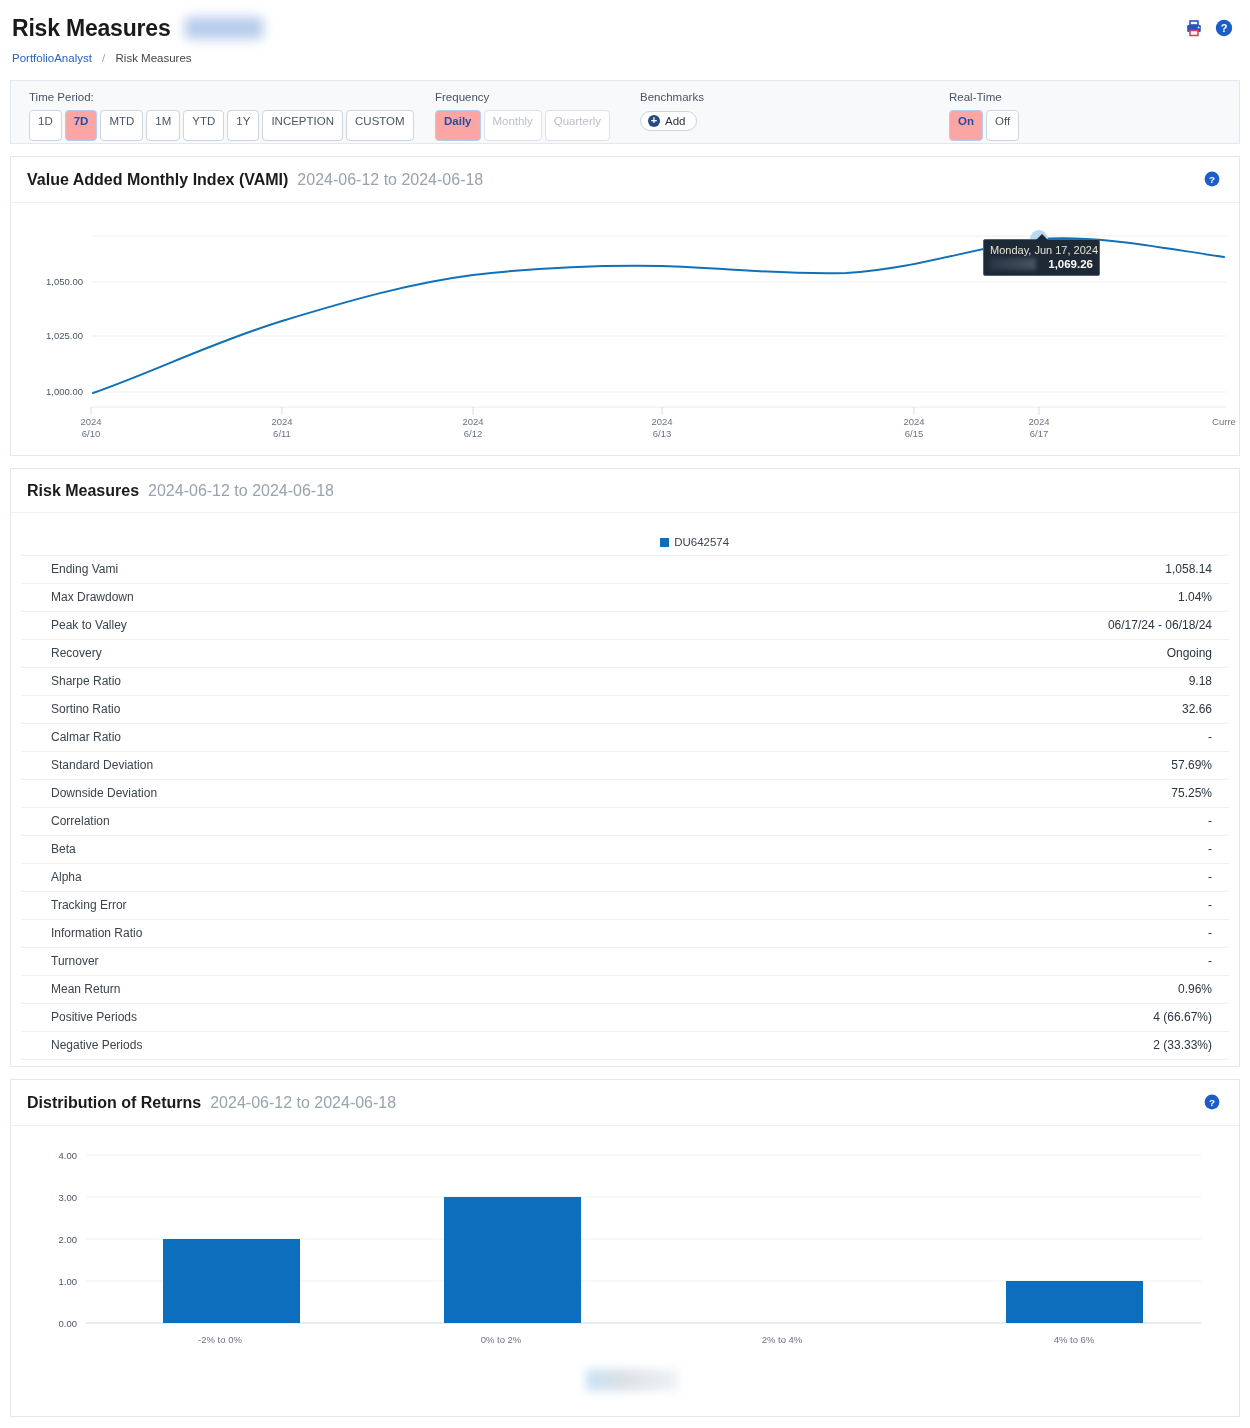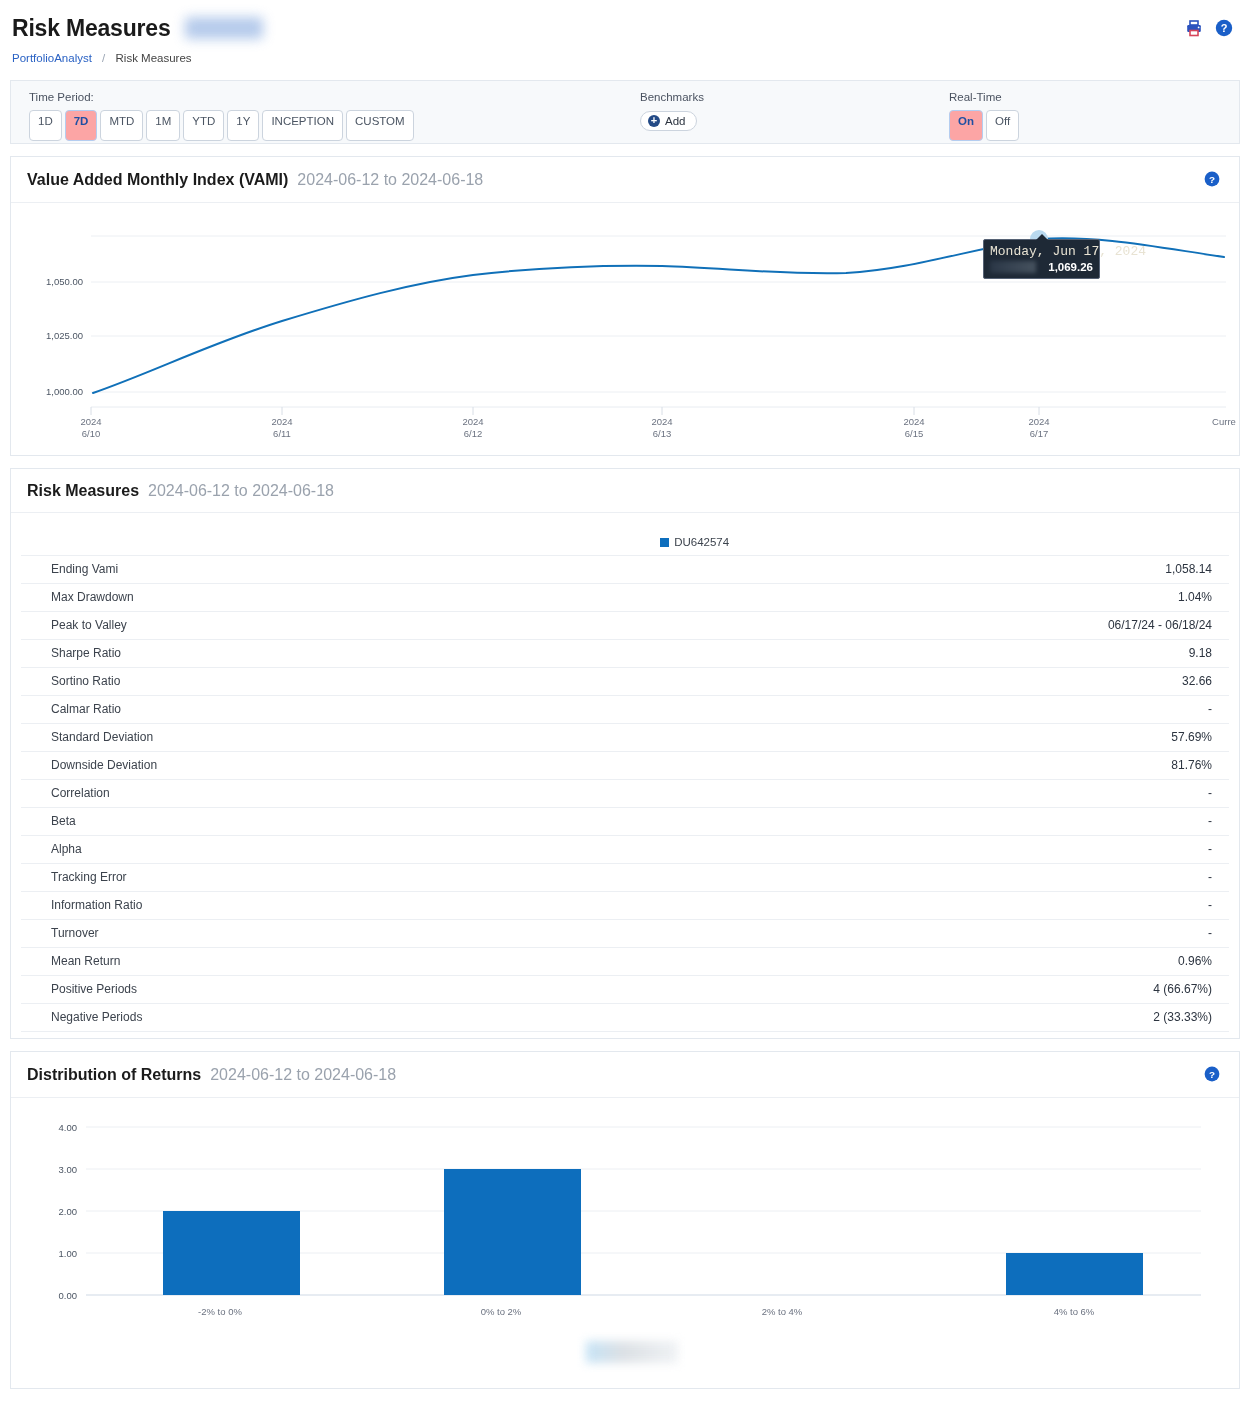--- a/index.html
+++ b/index.html
@@ -106,21 +106,21 @@
 
   .tooltip {
     position: absolute;
     background: #1e2936;
     border: 1px solid #5a6personally;
     border: 1px solid #566275;
     padding: 4px 6px 5px 6px;
     border-radius: 2px;
     width: 117px;
   }
-  .tooltip-date { font-size: 13px; color: #e8e3d3; white-space: nowrap; font-family: Liberation Mono, monospace; }
+  .tooltip-date { font-size: 11px; color: #e8e3d3; white-space: nowrap; }
   .tooltip-row { display: flex; align-items: center; margin-top: 2px; }
   .tooltip-key {
     width: 46px; height: 12px; border-radius: 1px;
     background: linear-gradient(90deg,#2b3747,#46525f);
     filter: blur(2px);
   }
   .tooltip-val { flex:1; text-align: right; font-size: 11.5px; color: #fff; font-weight: bold; }
   .tooltip-arrow {
     position: absolute; top: -6px; left: 50%; margin-left: -6px;
     width: 0; height: 0;
@@ -194,20 +194,28 @@
       <button class="seg-btn active">7D</button>
       <button class="seg-btn">MTD</button>
       <button class="seg-btn">1M</button>
       <button class="seg-btn">YTD</button>
       <button class="seg-btn">1Y</button>
       <button class="seg-btn">INCEPTION</button>
       <button class="seg-btn">CUSTOM</button>
     </div>
   </div>
 
+  <div class="tb-group" style="left:424px;">
+    <span class="tb-label">Frequency</span>
+    <div class="seg">
+      <button class="seg-btn active">Daily</button>
+      <button class="seg-btn disabled">Monthly</button>
+      <button class="seg-btn disabled">Quarterly</button>
+    </div>
+  </div>
 
   <div class="tb-group" style="left:629px;">
     <span class="tb-label">Benchmarks</span>
     <button class="add-btn">
       <span class="plus-circle">+</span>
       <span>Add</span>
     </button>
   </div>
 
   <div class="tb-group" style="left:938px;">
@@ -308,38 +316,42 @@
           </tr>
         <tr>
             <td class="label">Max Drawdown</td>
             <td class="value">1.04%</td>
           </tr>
         <tr>
             <td class="label">Peak to Valley</td>
             <td class="value">06/17/24 - 06/18/24</td>
           </tr>
         <tr>
+            <td class="label">Recovery</td>
+            <td class="value">Ongoing</td>
+          </tr>
+        <tr>
             <td class="label">Sharpe Ratio</td>
             <td class="value">9.18</td>
           </tr>
         <tr>
             <td class="label">Sortino Ratio</td>
             <td class="value">32.66</td>
           </tr>
         <tr>
             <td class="label">Calmar Ratio</td>
             <td class="value">-</td>
           </tr>
         <tr>
             <td class="label">Standard Deviation</td>
             <td class="value">57.69%</td>
           </tr>
         <tr>
             <td class="label">Downside Deviation</td>
-            <td class="value">81.76%</td>
+            <td class="value">75.25%</td>
           </tr>
         <tr>
             <td class="label">Correlation</td>
             <td class="value">-</td>
           </tr>
         <tr>
             <td class="label">Beta</td>
             <td class="value">-</td>
           </tr>
         <tr>

